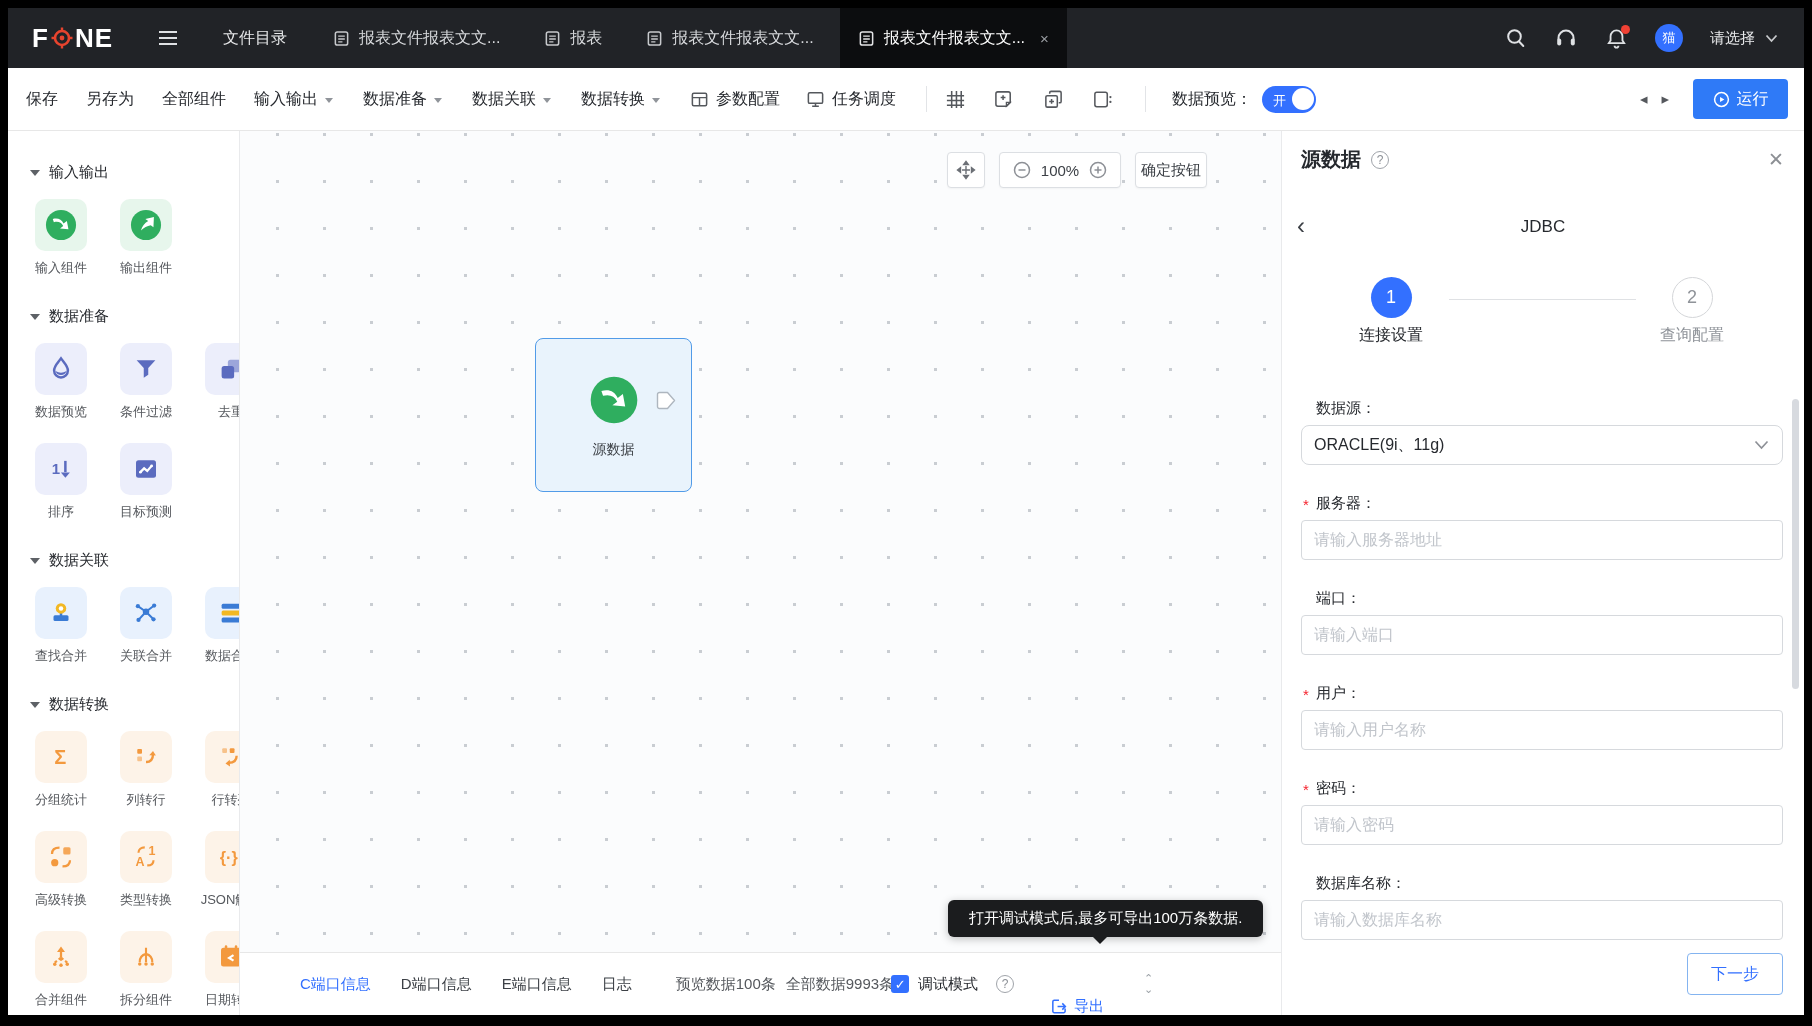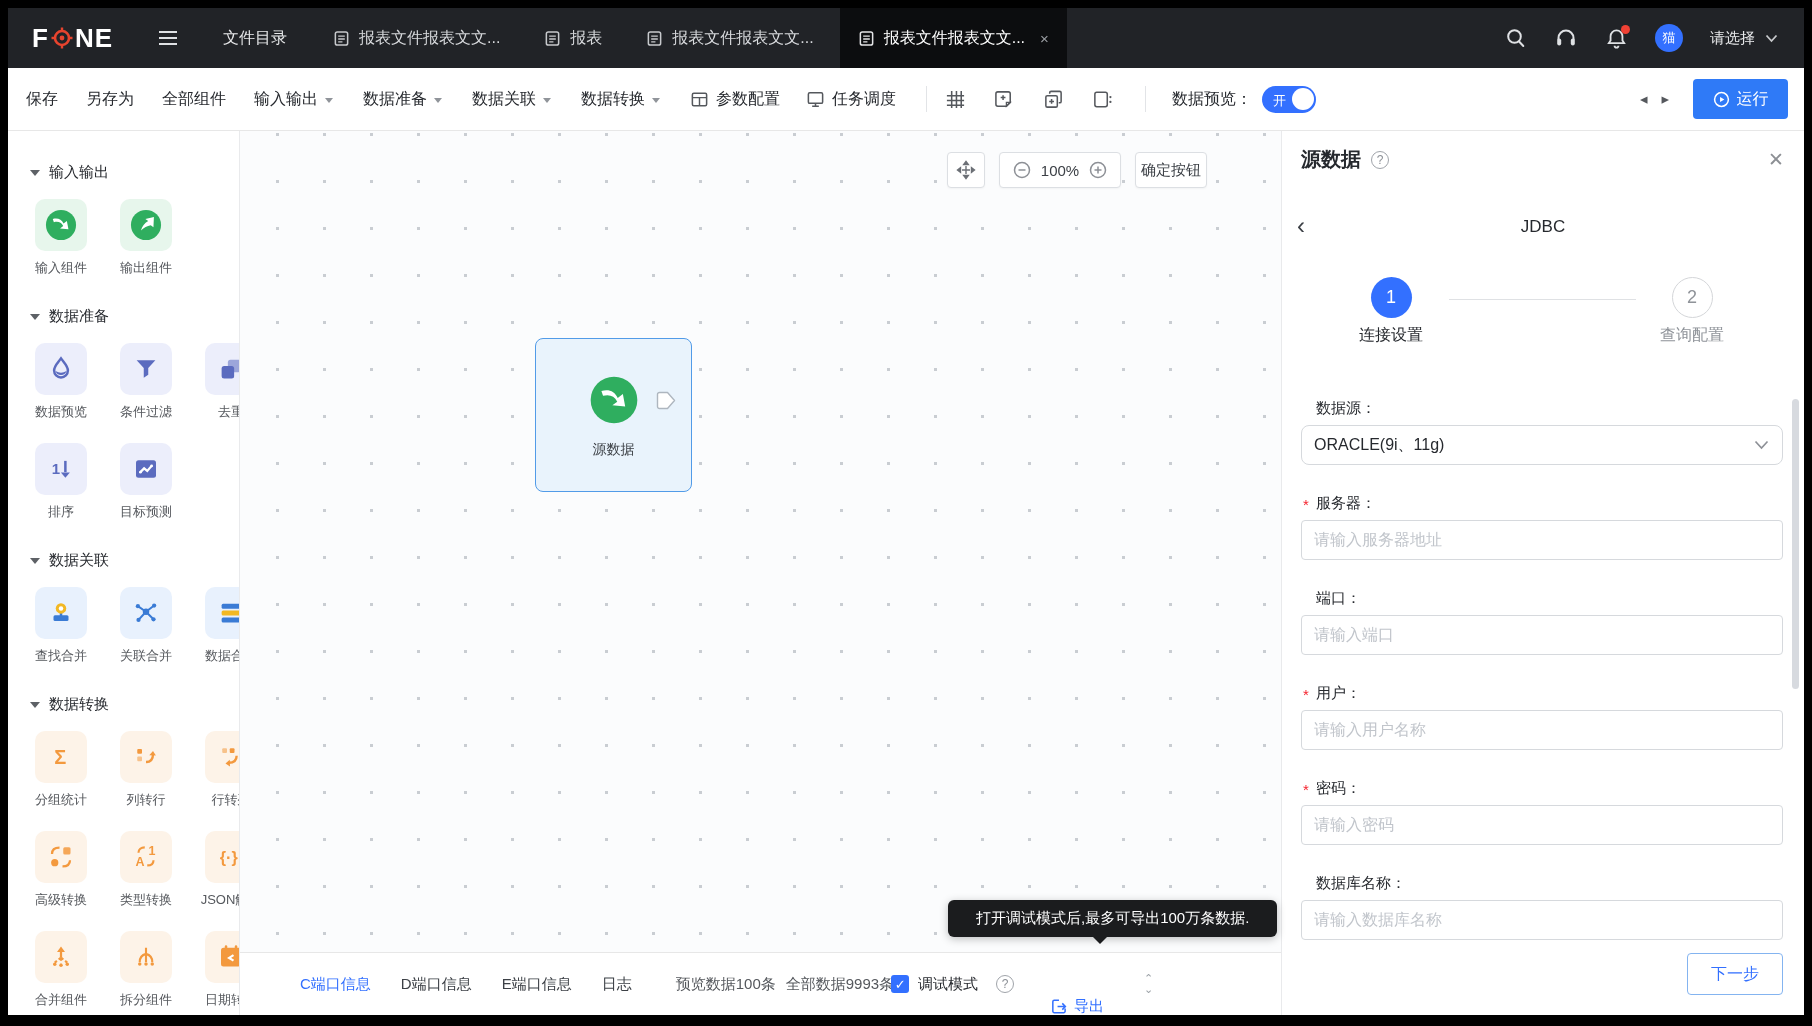--- a/index.html
+++ b/index.html
@@ -68,21 +68,21 @@
           justify-content:center; color:#3c4046; font-size:15px; cursor:pointer; box-shadow:0 1px 2px rgba(0,0,0,.04); }
   .pan { width:38px; }
   .zoom-group { width:122px; gap:10px; padding:0 10px; }
   .confirm { padding:0 5px; }
   .node { position:absolute; left:295px; top:207px; width:157px; height:154px; background:#e9f3fc;
           border:1px solid #519be8; border-radius:8px; display:flex; flex-direction:column; align-items:center;
           justify-content:center; gap:13px; cursor:pointer; }
   .node-label { font-size:14px; color:#3c4046; }
   .port { position:absolute; right:14px; top:52px; display:flex; }
   .tooltip { position:absolute; left:708px; top:769px; background:#1b1c1e; color:#fff; font-size:15px;
-             padding:9px 28px; border-radius:6px; white-space:nowrap; z-index:5; box-shadow:0 2px 8px rgba(0,0,0,.25); }
+             padding:9px 21px; border-radius:6px; white-space:nowrap; z-index:5; box-shadow:0 2px 8px rgba(0,0,0,.25); }
   .tooltip .arrow { position:absolute; left:144px; bottom:-7px; width:0; height:0;
                     border-left:8px solid transparent; border-right:8px solid transparent; border-top:8px solid #1b1c1e; }
   .canvas-footer { position:absolute; left:0; right:0; bottom:0; height:63px; background:#fff; border-top:1px solid #e7e7e7;
                    display:flex; align-items:center; padding:0 24px 0 60px; font-size:15px; color:#3c4046; }
   .cf-tab { margin-right:30px; cursor:pointer; }
   .cf-tab.active { color:#3370ff; }
   .cf-count { color:#55585d; margin-right:10px; white-space:nowrap; }
   .checkbox { width:18px; height:18px; border-radius:3px; background:#3370ff; color:#fff; font-size:13px;
               display:flex; align-items:center; justify-content:center; margin:0 9px 0 -13px; cursor:pointer; flex:0 0 auto; }
   .checkbox::after { content:"✓"; }

